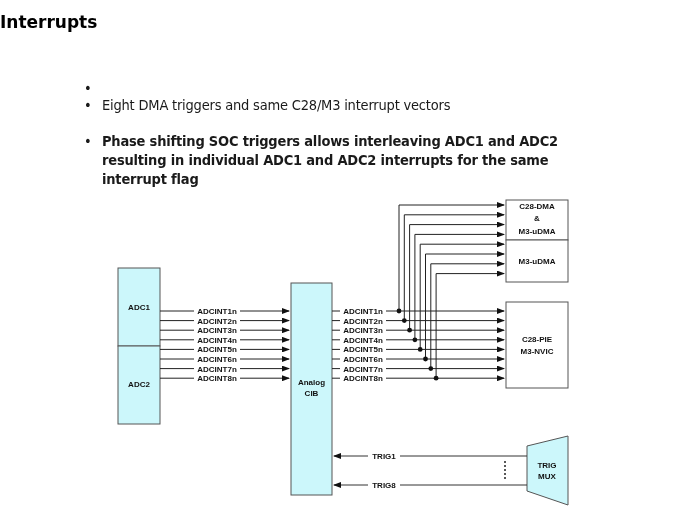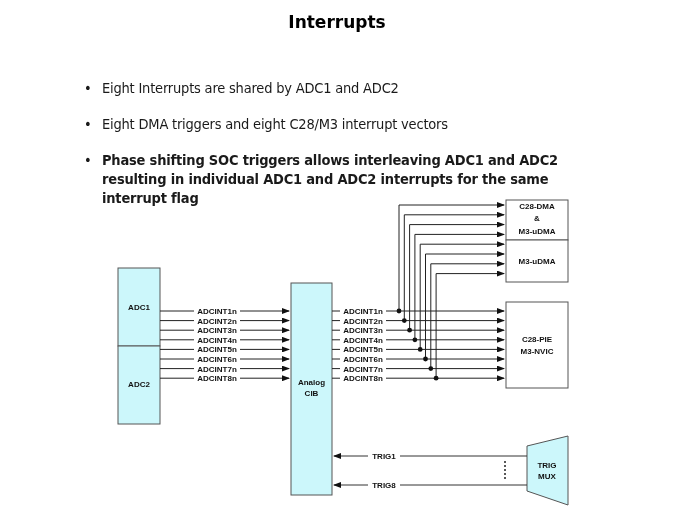--- a/index.html
+++ b/index.html
@@ -1,31 +1,31 @@
 <!DOCTYPE html>
 <html><head>
 <meta charset="utf-8">
 <style>
   html, body { margin:0; padding:0; background:#ffffff; }
   body { width:674px; height:506px; position:relative; overflow:hidden; font-family:"DejaVu Sans", sans-serif; }
-  .title { position:absolute; left:0; width:674px; top:12px; text-align:center; font-family:"DejaVu Sans", sans-serif; font-weight:bold; font-size:17px; color:#000; }
+  .title { position:absolute; left:0; width:674px; top:12px; text-align:left; font-family:"DejaVu Sans", sans-serif; font-weight:bold; font-size:17px; color:#000; }
   .bullets { position:absolute; left:84px; top:79px; width:520px; margin:0; padding:0; list-style:none; font-family:"DejaVu Sans Condensed","DejaVu Sans", sans-serif; font-size:14.5px; color:#1a1a1a; }
   .bullets li { position:relative; padding-left:18px; line-height:19px; margin-bottom:17px; letter-spacing:-0.2px; }
   .bullets li .dot { position:absolute; left:0; top:0; }
   svg { position:absolute; left:0; top:0; }
   .lbl { font-family:"Liberation Sans", sans-serif; font-weight:bold; font-size:8px; fill:#111; }
 </style>
 </head>
 <body>
 
 <div class="title">Interrupts</div>
 
 <ul class="bullets">
-  <li><span class="dot">•</span><span>Eight Interrupts are shared by ADC1 and ADC2</span></li>
-  <li><span class="dot">•</span><span>Eight DMA triggers and eight C28/M3  interrupt vectors</span></li>
+  <li><span class="dot">•</span></li>
+  <li><span class="dot">•</span><span>Eight DMA triggers and same C28/M3  interrupt vectors</span></li>
   <li>
       <span class="dot">•</span>
       <span style="display:block;width:480px;font-weight:bold;">Phase shifting SOC triggers allows interleaving ADC1 and ADC2 resulting in individual ADC1 and ADC2 interrupts for the same interrupt flag</span>
     </li>
 </ul>
 
 <svg id="diag" width="674" height="506">
   <defs>
     <marker id="arr" markerWidth="8" markerHeight="6" refX="7" refY="3" orient="auto" markerUnits="userSpaceOnUse">
       <path d="M0,0 L8,3 L0,6 z" fill="#111"></path>

